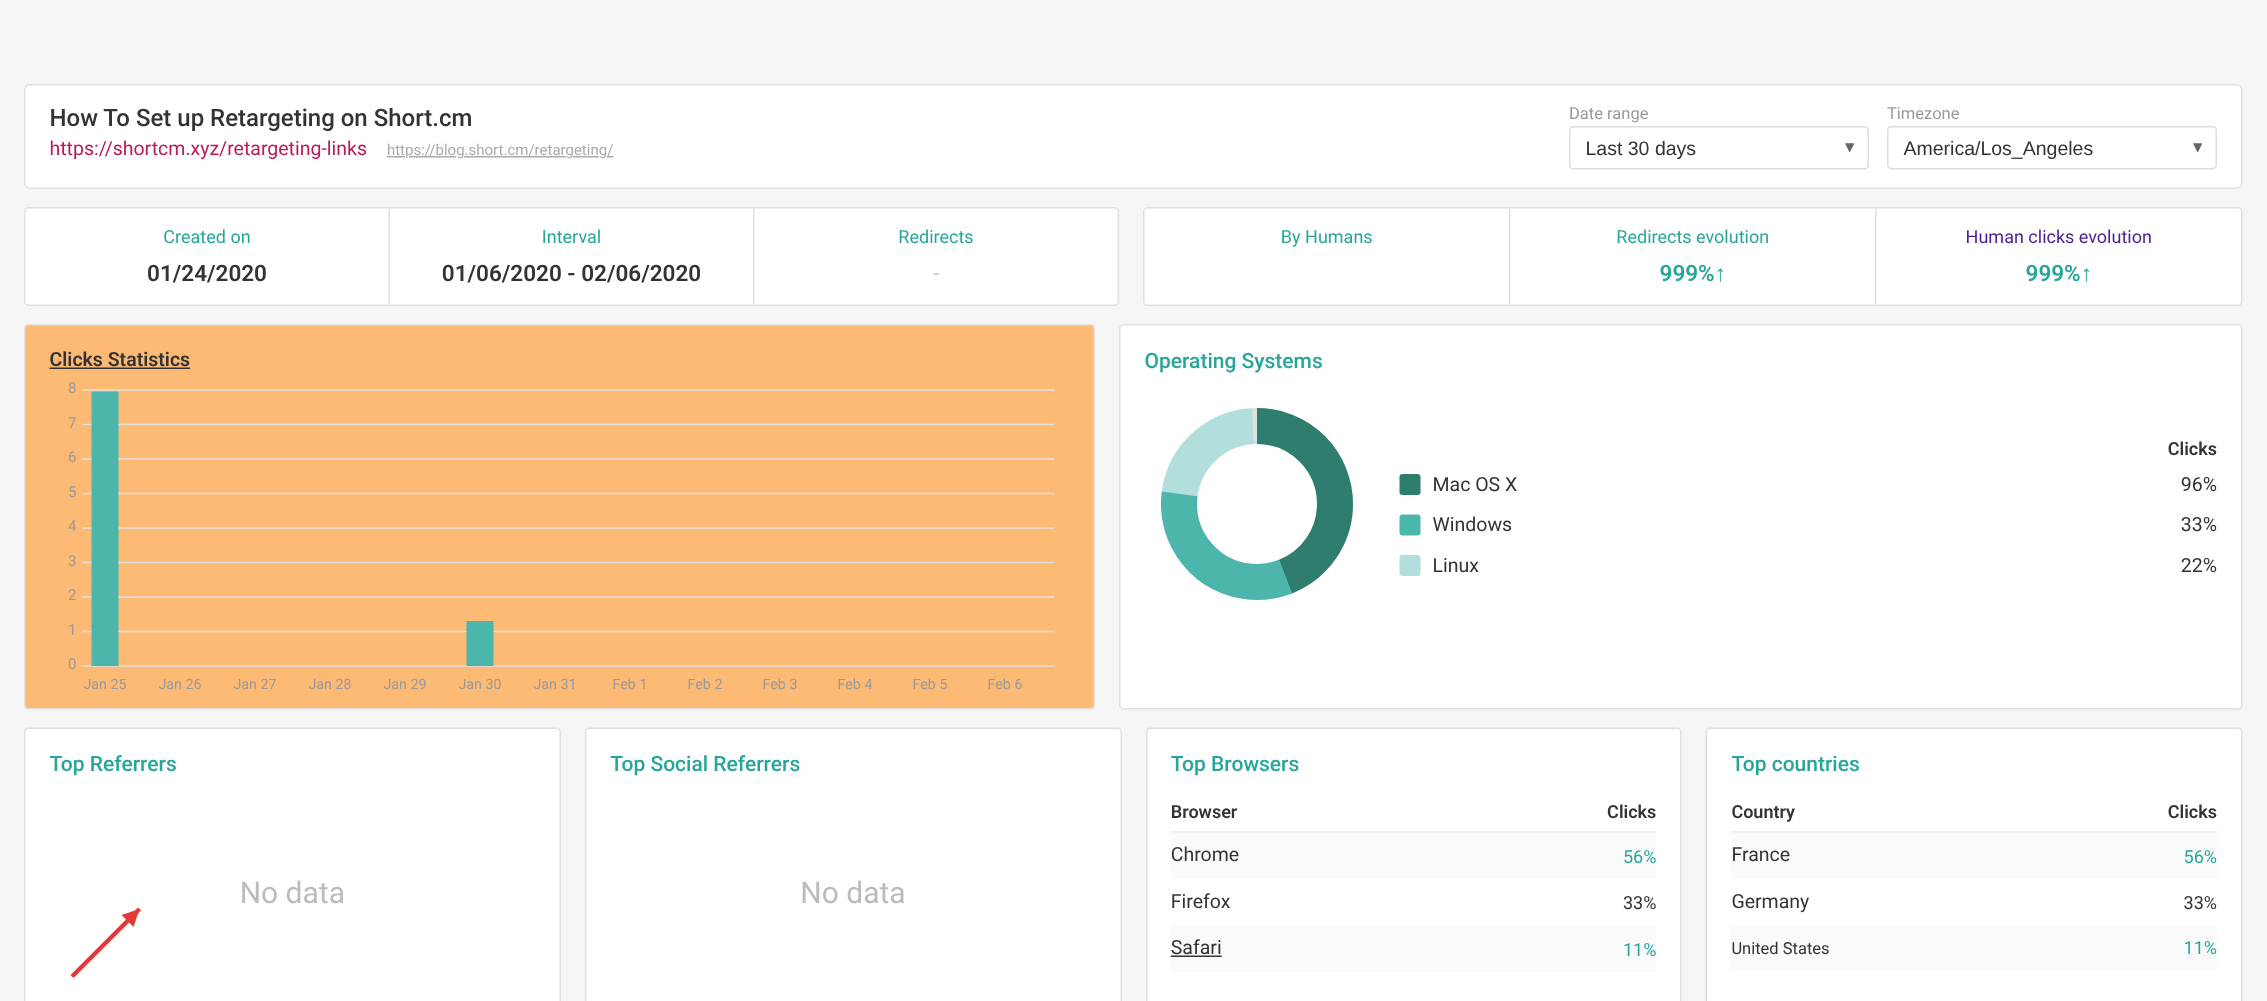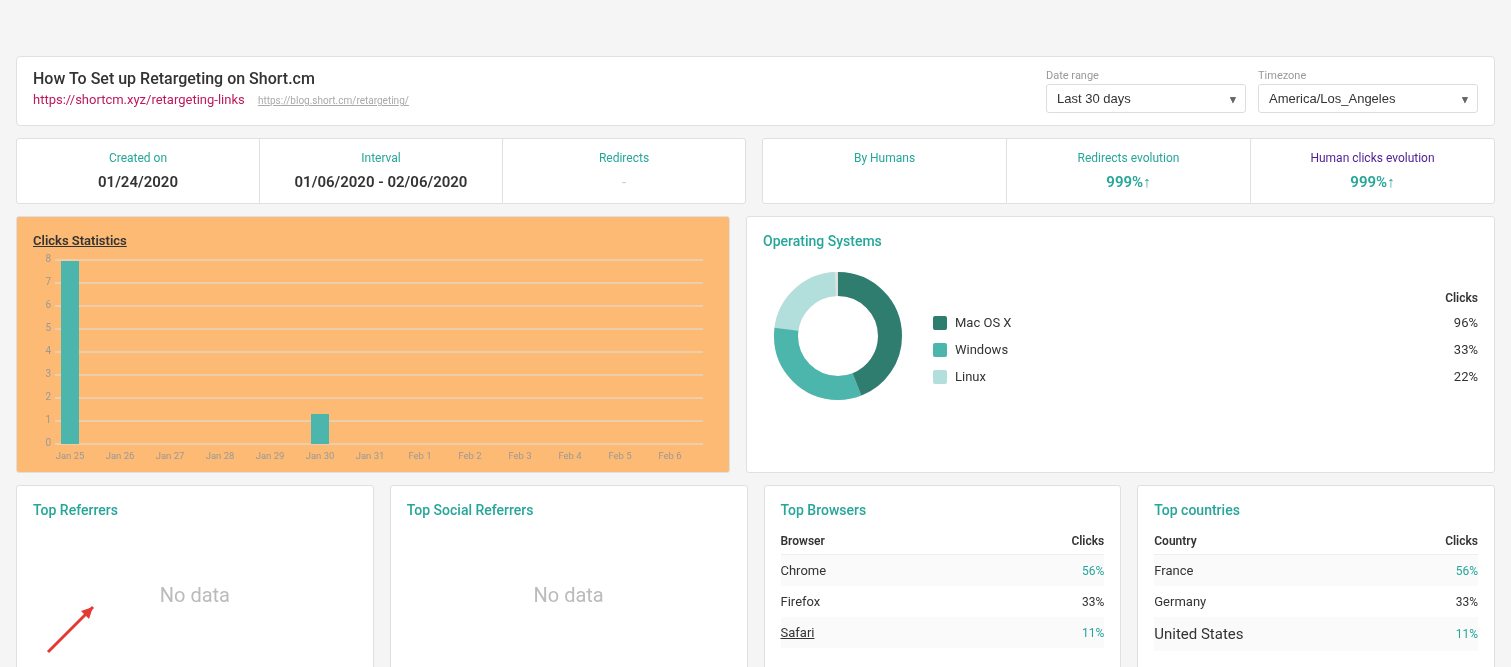--- a/index.html
+++ b/index.html
@@ -234,21 +234,21 @@
         <tbody>
           <tr style="background:#fafafa;">
             <td style="padding:8px 0; font-size:13px;">France</td>
             <td style="padding:8px 0; font-size:12px; color:#26a69a; text-align:right;">56%</td>
           </tr>
           <tr>
             <td style="padding:8px 0; font-size:13px;">Germany</td>
             <td style="padding:8px 0; font-size:12px; color:#333; text-align:right;">33%</td>
           </tr>
           <tr style="background:#fafafa;">
-            <td style="padding:8px 0; font-size:15px;">United States</td>
+            <td style="padding:8px 0; font-size:11px;">United States</td>
             <td style="padding:8px 0; font-size:12px; color:#26a69a; text-align:right;">11%</td>
           </tr>
         </tbody>
       </table>
     </div>
   </div>
 
 </div>
 
 </body></html>

